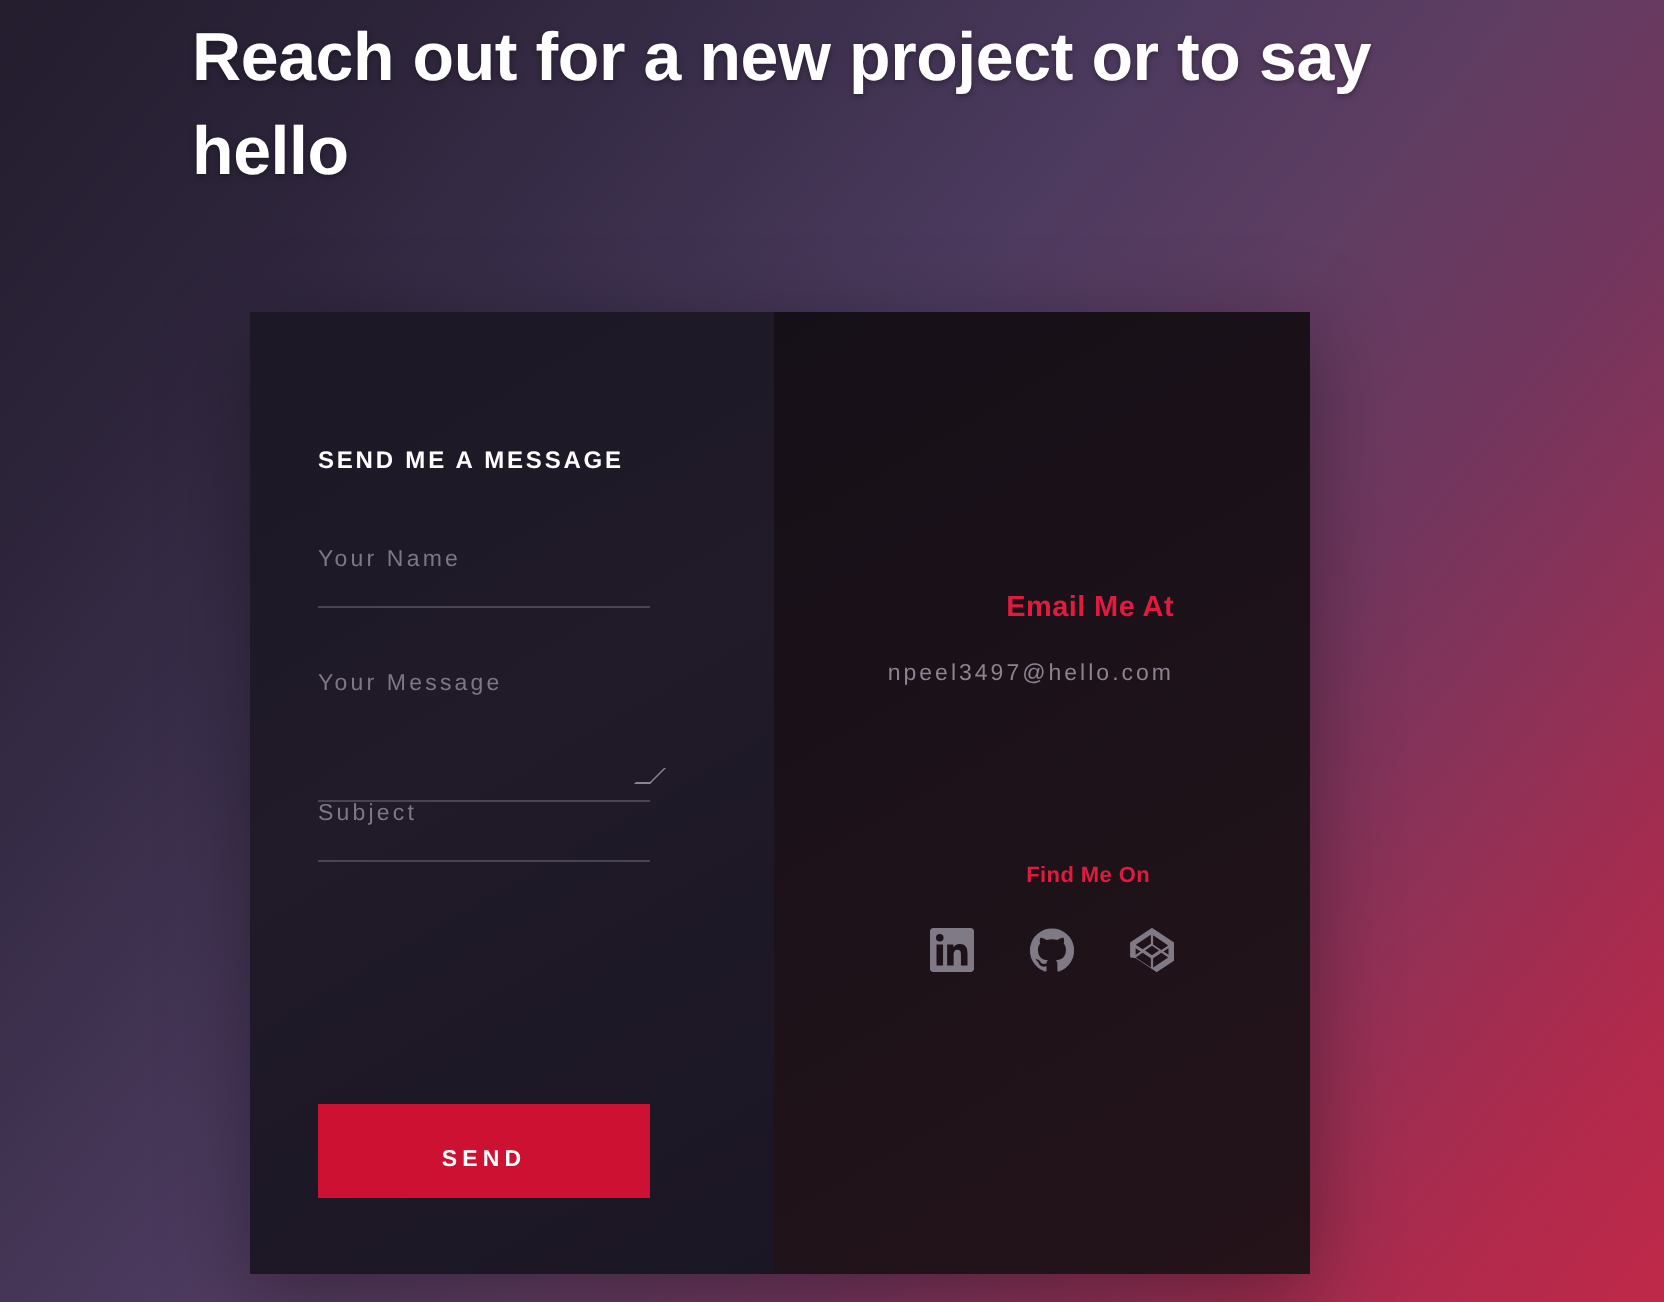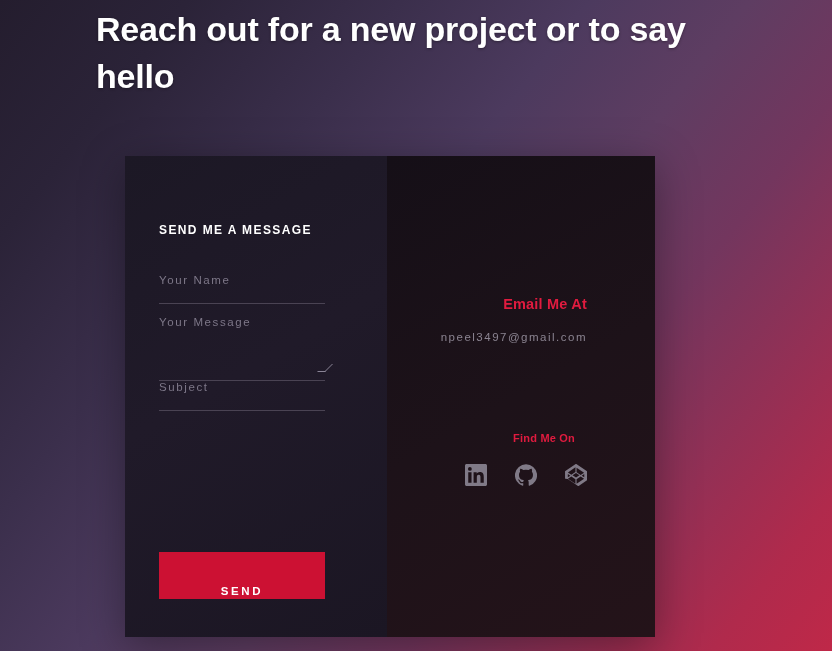--- a/index.html
+++ b/index.html
@@ -79,21 +79,21 @@
   .form-fields {
     position: absolute;
     left: 34px;
     top: 118px;
     width: 166px;
   }
 
   .field {
     position: relative;
     border-bottom: 1px solid #4a4353;
-    margin-bottom: 10px;
+    margin-bottom: 30px;
   }
 
   .field-input {
     width: 100%;
     background: transparent;
     border: none;
     outline: none;
     color: #d6d3de;
     font-family: "Liberation Sans", sans-serif;
     font-size: 11.5px;
@@ -163,21 +163,21 @@
     height: 47px;
     background: #cc1133;
     border: none;
     color: #ffffff;
     font-family: "Liberation Sans", sans-serif;
     font-size: 11.5px;
     font-weight: bold;
     letter-spacing: 2.6px;
     cursor: pointer;
     line-height: 47px;
-    padding: 16px;
+    padding: 5px;
   }
 
   
   .right-inner {
     position: absolute;
     left: 0;
     top: 0;
     width: 100%;
     height: 100%;
   }
@@ -263,21 +263,21 @@
     </form>
 
     <button class="send-button" type="button">SEND</button>
   </div>
 
   <div class="card-right">
     <div class="right-inner">
 
       <div class="email-heading">Email Me At</div>
 
-      <a class="email-value" href="#">npeel3497@gmail.com</a>
+      <a class="email-value" href="#">npeel3497@hello.com</a>
 
       <div class="find-heading">Find Me On</div>
 
       <div class="social-row">
 
         <a class="social-link" href="#">
           <span>
             <svg viewBox="0 0 24 24" aria-hidden="true">
               <path d="M20.45 20.45h-3.56v-5.57c0-1.33-.03-3.04-1.85-3.04-1.85 0-2.14 1.45-2.14 2.94v5.67H9.35V9h3.42v1.56h.05c.48-.9 1.64-1.85 3.37-1.85 3.6 0 4.27 2.37 4.27 5.46v6.28zM5.34 7.43a2.07 2.07 0 1 1 0-4.14 2.07 2.07 0 0 1 0 4.14zM7.12 20.45H3.55V9h3.57v11.45zM22.22 0H1.77C.79 0 0 .77 0 1.73v20.54C0 23.23.79 24 1.77 24h20.45c.98 0 1.78-.77 1.78-1.73V1.73C24 .77 23.2 0 22.22 0z"></path>
             </svg>

